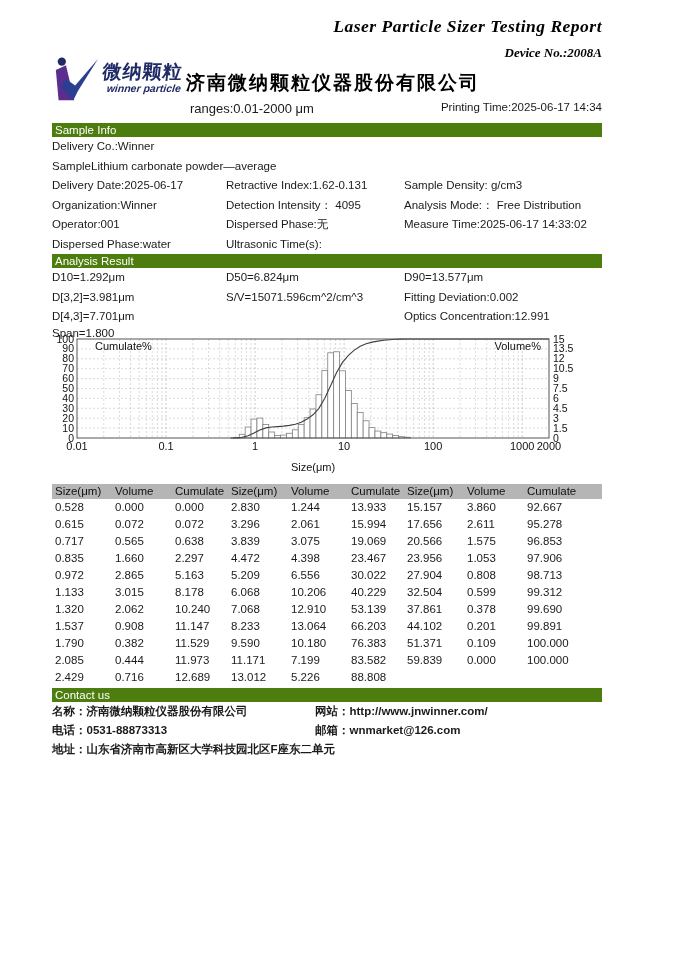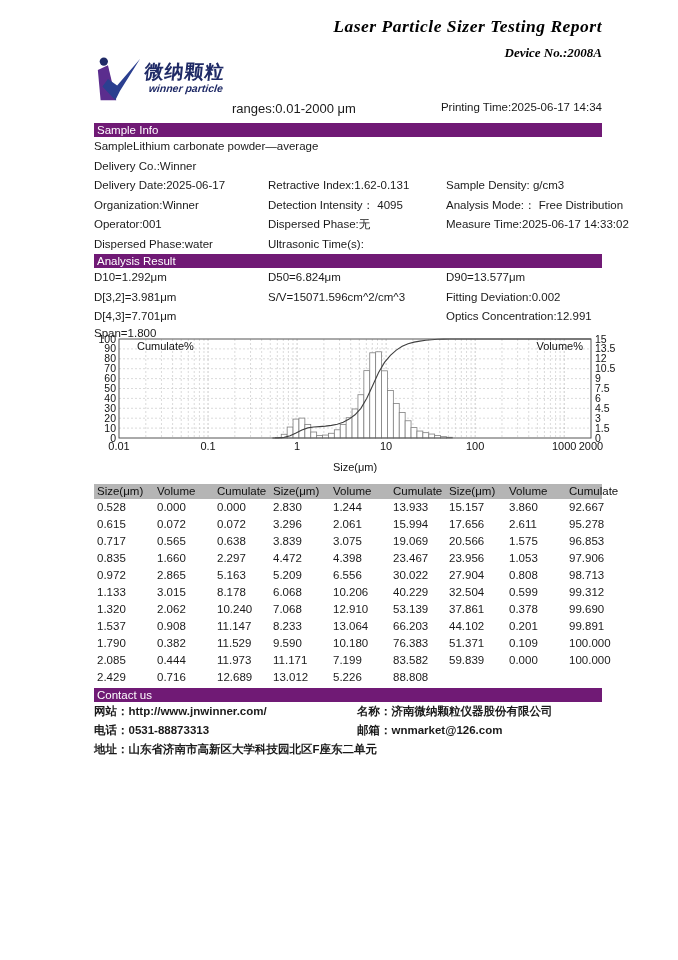--- a/index.html
+++ b/index.html
@@ -1,34 +1,34 @@
 <!DOCTYPE html>
 <html><head>
 <meta charset="utf-8">
 <style>
   * { margin:0; padding:0; box-sizing:border-box; }
   html,body { background:#ffffff; }
   body { width:678px; height:960px; font-family:"Liberation Sans","DejaVu Sans",sans-serif; color:#1a1a1a; position:relative; }
   .page { width:678px; height:960px; background:#fff; overflow:hidden; }
-  .margins { margin-left:94px; margin-right:76px; }
+  .margins { margin-left:52px; margin-right:76px; }
 
   
   .header { position:relative; height:123px; }
   .rep-title { position:absolute; right:0; top:16px; font-family:"Liberation Serif","DejaVu Serif",serif; font-style:italic; font-weight:bold; font-size:17.5px; color:#000; letter-spacing:.5px; }
   .device-no { position:absolute; right:0; top:45px; font-family:"Liberation Serif","DejaVu Serif",serif; font-style:italic; font-weight:bold; font-size:13px; color:#000; }
   .logo-icon { position:absolute; left:2px; top:56px; }
   .logo-text { position:absolute; left:50px; top:62px; text-align:right; transform:skewX(-6deg); }
   .logo-cn { font-size:19px; font-weight:bold; color:#1f2a66; letter-spacing:1px; line-height:20px; }
   .logo-en { font-size:10.5px; font-weight:bold; font-style:italic; color:#1f2a66; line-height:12px; }
   .company { position:absolute; left:134px; top:70px; font-family:"Liberation Serif","DejaVu Serif",serif; font-size:19px; font-weight:600; color:#000; letter-spacing:2px; }
   .ranges { position:absolute; left:138px; top:101px; font-size:13px; }
   .printing { position:absolute; right:0; top:101px; font-size:11.5px;padding-left:18px; }
 
   
-  .secbar { height:14px; line-height:14px; background:#701a75; color:#ffffff; font-size:11.5px; padding-left:3px; }
+  .secbar { height:14px; line-height:14px; background:#4d7c0f; color:#ffffff; font-size:11.5px; padding-left:3px; }
 
   
   .iline { line-height:19.5px; font-size:11.5px; height:19.5px; white-space:nowrap; }
   .grid3 { display:grid; grid-template-columns:174px 178px 1fr; }
   .grid3 > span { line-height:19.5px; font-size:11.5px; white-space:nowrap; }
   .span-line { height:12px; line-height:12px; font-size:11.5px; margin-bottom:-5px; position:relative; z-index:2; }
 
   
   .chart-wrap { position:relative; }
   .chart-wrap svg { display:block; }
@@ -56,29 +56,30 @@
     <div class="device-no">Device No.:2008A</div>
     <svg class="logo-icon" width="46" height="48" viewBox="0 0 50 52">
       <circle cx="8.5" cy="6" r="4.5" fill="#1f2a66"></circle>
       <polygon points="2,15 13,10 22,48 5,48" fill="#5b2d8e"></polygon>
       <path d="M48,3 L23,32 L13,25 L7,33 L21,48 L26,38 Z" fill="#2b3f90"></path>
     </svg>
     <div class="logo-text">
       <div class="logo-cn">微纳颗粒</div>
       <div class="logo-en">winner particle</div>
     </div>
+    <div class="company">济南微纳颗粒仪器股份有限公司</div>
     <div class="ranges">ranges:0.01-2000 μm</div>
     <div class="printing">Printing Time:2025-06-17 14:34</div>
   </div>
 
   <div class="margins">
 
     <div class="secbar">Sample Info</div>
+    <div class="iline">Delivery Co.:Winner</div>
     <div class="iline">SampleLithium carbonate powder—average</div>
-    <div class="iline">Delivery Co.:Winner</div>
     <div class="grid3">
       <span>Delivery Date:2025-06-17</span>
       <span>Retractive Index:1.62-0.131</span>
       <span>Sample Density: g/cm3</span>
     </div>
 
     <div class="grid3">
       <span>Organization:Winner</span>
       <span>Detection Intensity： 4095</span>
       <span>Analysis Mode:： Free Distribution</span>
@@ -367,22 +368,22 @@
             <span>88.808</span>
             <span></span>
             <span></span>
             <span></span>
           </div>
         </div>
     </div>
 
     <div class="secbar contact-bar">Contact us</div>
     <div class="crow">
+      <span>名称：济南微纳颗粒仪器股份有限公司</span>
       <span>网站：http://www.jnwinner.com/</span>
-      <span>名称：济南微纳颗粒仪器股份有限公司</span>
     </div>
     <div class="crow">
       <span>电话：0531-88873313</span>
       <span>邮箱：wnmarket@126.com</span>
     </div>
     <div class="crow">
       <span>地址：山东省济南市高新区大学科技园北区F座东二单元</span>
       <span></span>
     </div>
 

